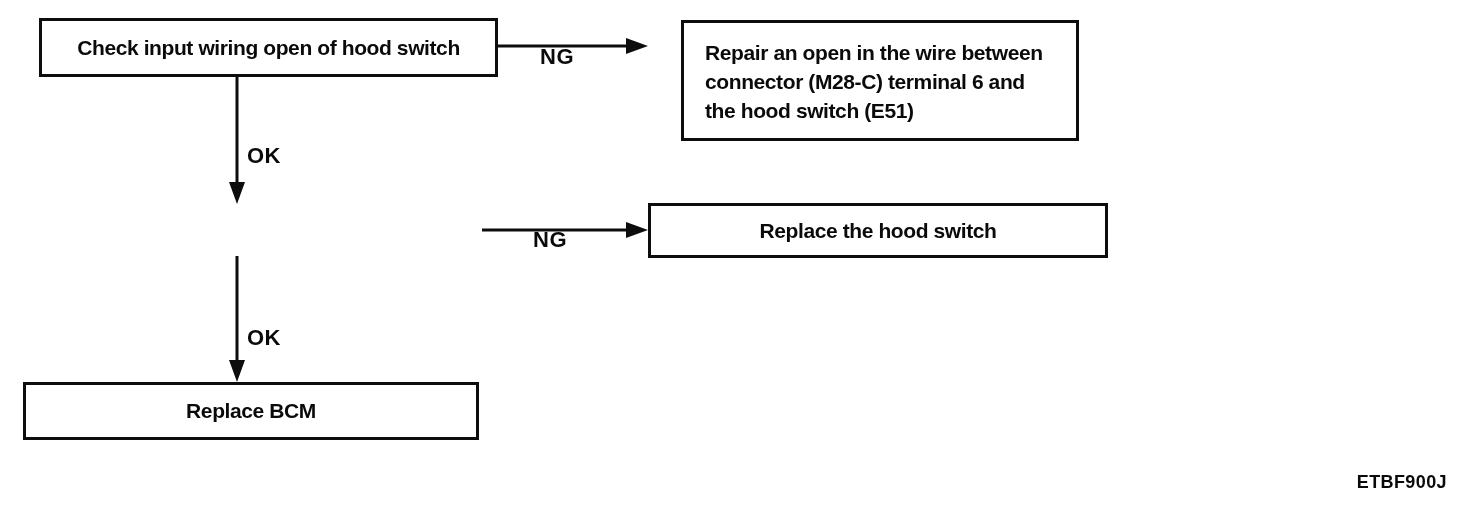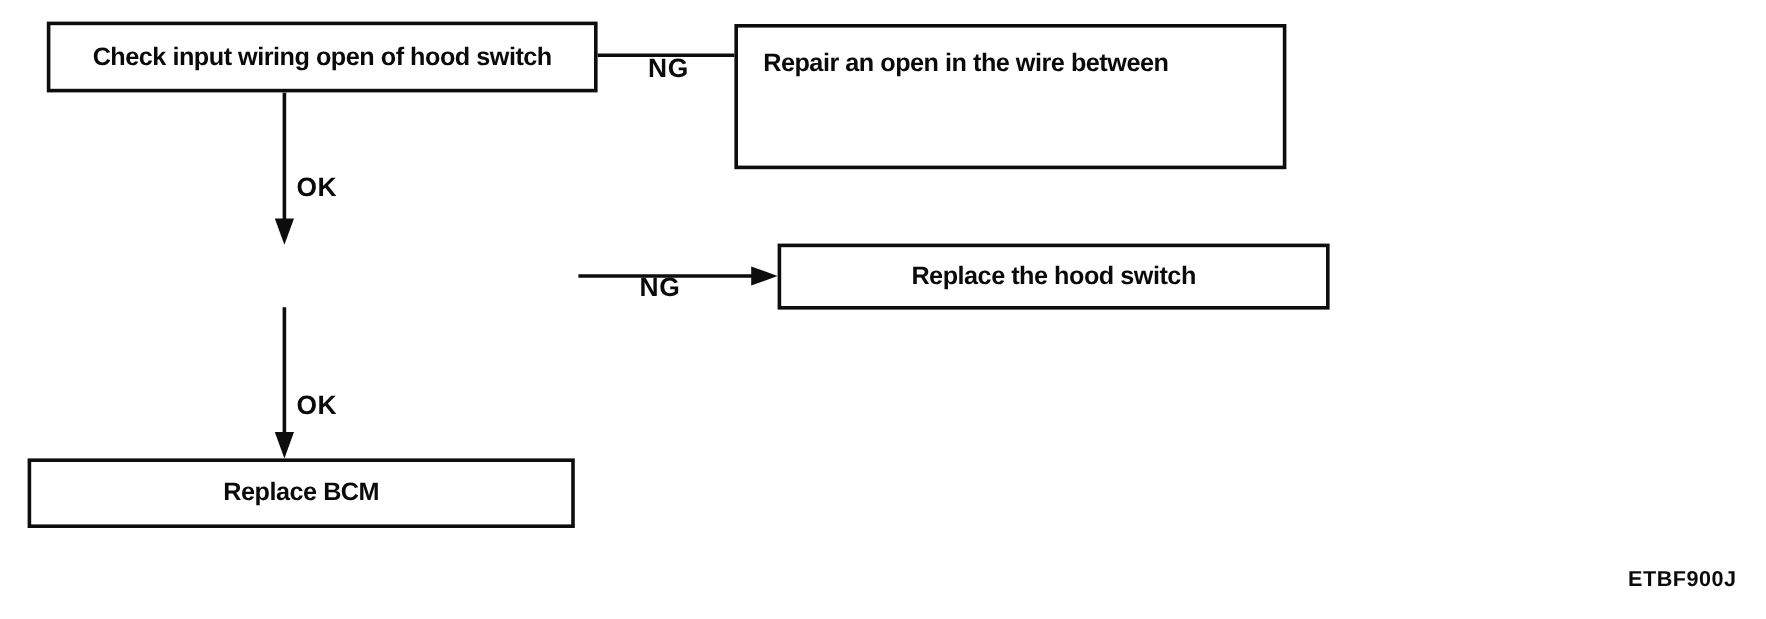--- a/index.html
+++ b/index.html
@@ -38,21 +38,21 @@
     align-items: center;
     justify-content: center;
     text-align: center;
   }
   .flow-box.multiline {
     padding: 15px 14px 0 21px;
     line-height: 29px;
     text-align: left;
   }
   .box-check          { left: 23px;  top: 18px;  width: 459px; height: 59px; margin-left: 16px;  }
-  .box-repair         { left: 612px; top: 20px;  width: 460px; height: 121px; }
+  .box-repair         { left: 681px; top: 20px;  width: 398px; height: 121px; }
   .box-inspect        { left: 23px;  top: 204px; width: 459px; height: 52px;  }
   .box-replace-switch { left: 648px; top: 203px; width: 460px; height: 55px;  }
   .box-replace-bcm    { left: 23px;  top: 382px; width: 456px; height: 58px;  }
   .edge-label {
     position: absolute;
     font-size: 22px;
     font-weight: 700;
     letter-spacing: 0.5px;
     white-space: nowrap;
     margin-top: 29px;
@@ -97,20 +97,22 @@
       <polygon points="237,382 229,360 245,360" fill="#0d0d0d"></polygon>
     </g>
   </svg>
 
   <div class="flow-box center box-check">
     <span>Check input wiring open of hood switch</span>
   </div>
 
   <div class="flow-box multiline box-repair">
     <div>Repair an open in the wire between</div>
+    <div>connector (M28-C) terminal 6 and</div>
+    <div>the hood switch (E51)</div>
   </div>
 
 
   <div class="flow-box center box-replace-bcm">
     <span>Replace BCM</span>
   </div>
 
   <div class="flow-box center box-replace-switch">
     <span>Replace the hood switch</span>
   </div>

